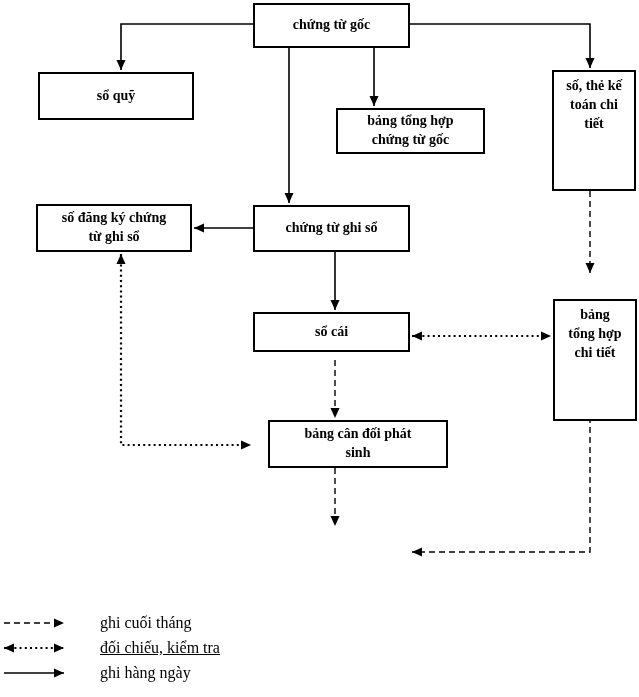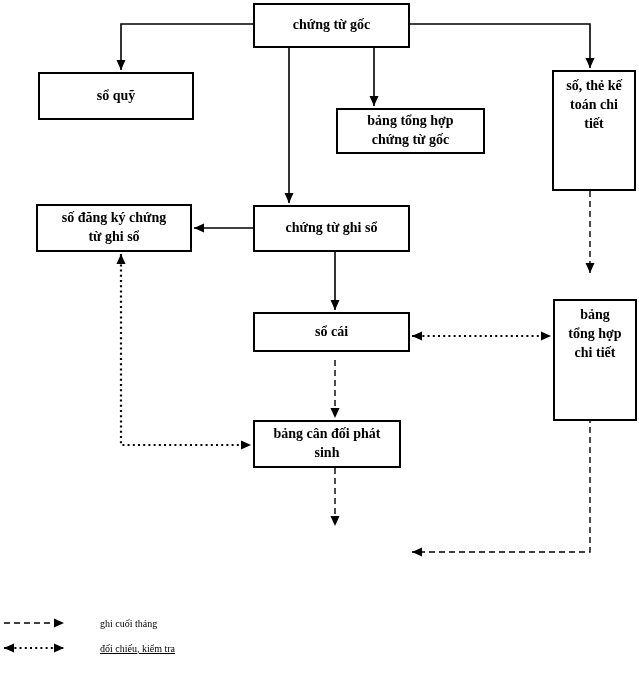--- a/index.html
+++ b/index.html
@@ -14,21 +14,21 @@
     font-weight:bold;font-size:14px;line-height:1.35;white-space:pre-line;padding:2px 4px;
   }
   .node.top-align{align-items:flex-start;padding-top:5px;}
   .edge-line{fill:none;stroke:#000000;}
   .edge-line.solid{stroke-width:1.6;}
   .edge-line.dashed{stroke-width:1.4;stroke-dasharray:6 4;}
   .edge-line.dotted{stroke-width:2.2;stroke-dasharray:2 3.2;}
   .edge-arrowhead{fill:#000000;stroke:none;}
   .legend-row{position:absolute;left:2px;display:flex;align-items:center;height:22px;}
   .legend-sample{width:70px;height:14px;flex:0 0 70px;}
-  .legend-label{margin-left:28px;font-size:10px;font-weight:normal;white-space:nowrap;}
+  .legend-label{margin-left:28px;font-size:16px;font-weight:normal;white-space:nowrap;}
 </style>
 </head>
 <body>
 
 <div id="stage">
 
   <svg id="edges-layer" viewBox="0 0 639 697" xmlns="http://www.w3.org/2000/svg">
       <polyline points="253,24 121,24 121,70" class="edge-line solid"></polyline>
       <polygon points="121,70 116.5,60 125.5,60" class="edge-arrowhead"></polygon>
       <polyline points="410,24 590,24 590,68" class="edge-line solid"></polyline>
@@ -72,35 +72,42 @@
 từ ghi sổ</div>
 
   <div class="node" style="left:253px;top:205px;width:157px;height:47px;">chứng từ ghi sổ</div>
 
   <div class="node" style="left:253px;top:312px;width:157px;height:40px;">sổ cái</div>
 
   <div class="node top-align" style="left:553px;top:275px;width:84px;height:122px;margin-top:24px;">bảng
 tổng hợp
 chi tiết</div>
 
-  <div class="node" style="left:253px;top:420px;width:148px;height:48px;">bảng cân đối phát
+  <div class="node" style="left:268px;top:420px;width:180px;height:48px;">bảng cân đối phát
 sinh</div>
 
 
   <div class="legend-row" style="top:612px;">
     <svg class="legend-sample" viewBox="0 0 70 14" xmlns="http://www.w3.org/2000/svg">
         <polyline points="2,7 62,7" class="edge-line dashed"></polyline>
         <polygon points="62,7 52,11.5 52,2.5" class="edge-arrowhead"></polygon>
       </svg>
     <span class="legend-label">ghi cuối tháng</span>
   </div>
 
   <div class="legend-row" style="top:637px;text-decoration:underline;">
     <svg class="legend-sample" viewBox="0 0 70 14" xmlns="http://www.w3.org/2000/svg">
         <polyline points="2,7 62,7" class="edge-line dotted"></polyline>
         <polygon points="62,7 52,11.5 52,2.5" class="edge-arrowhead"></polygon>
         <polygon points="2,7 12,2.5 12,11.5" class="edge-arrowhead"></polygon>
       </svg>
     <span class="legend-label">đối chiếu, kiểm tra</span>
   </div>
 
+  <div class="legend-row" style="top:662px;">
+    <svg class="legend-sample" viewBox="0 0 70 14" xmlns="http://www.w3.org/2000/svg">
+        <polyline points="2,7 62,7" class="edge-line solid"></polyline>
+        <polygon points="62,7 52,11.5 52,2.5" class="edge-arrowhead"></polygon>
+      </svg>
+    <span class="legend-label">ghi hàng ngày</span>
+  </div>
 
 </div>
 
 </body></html>

